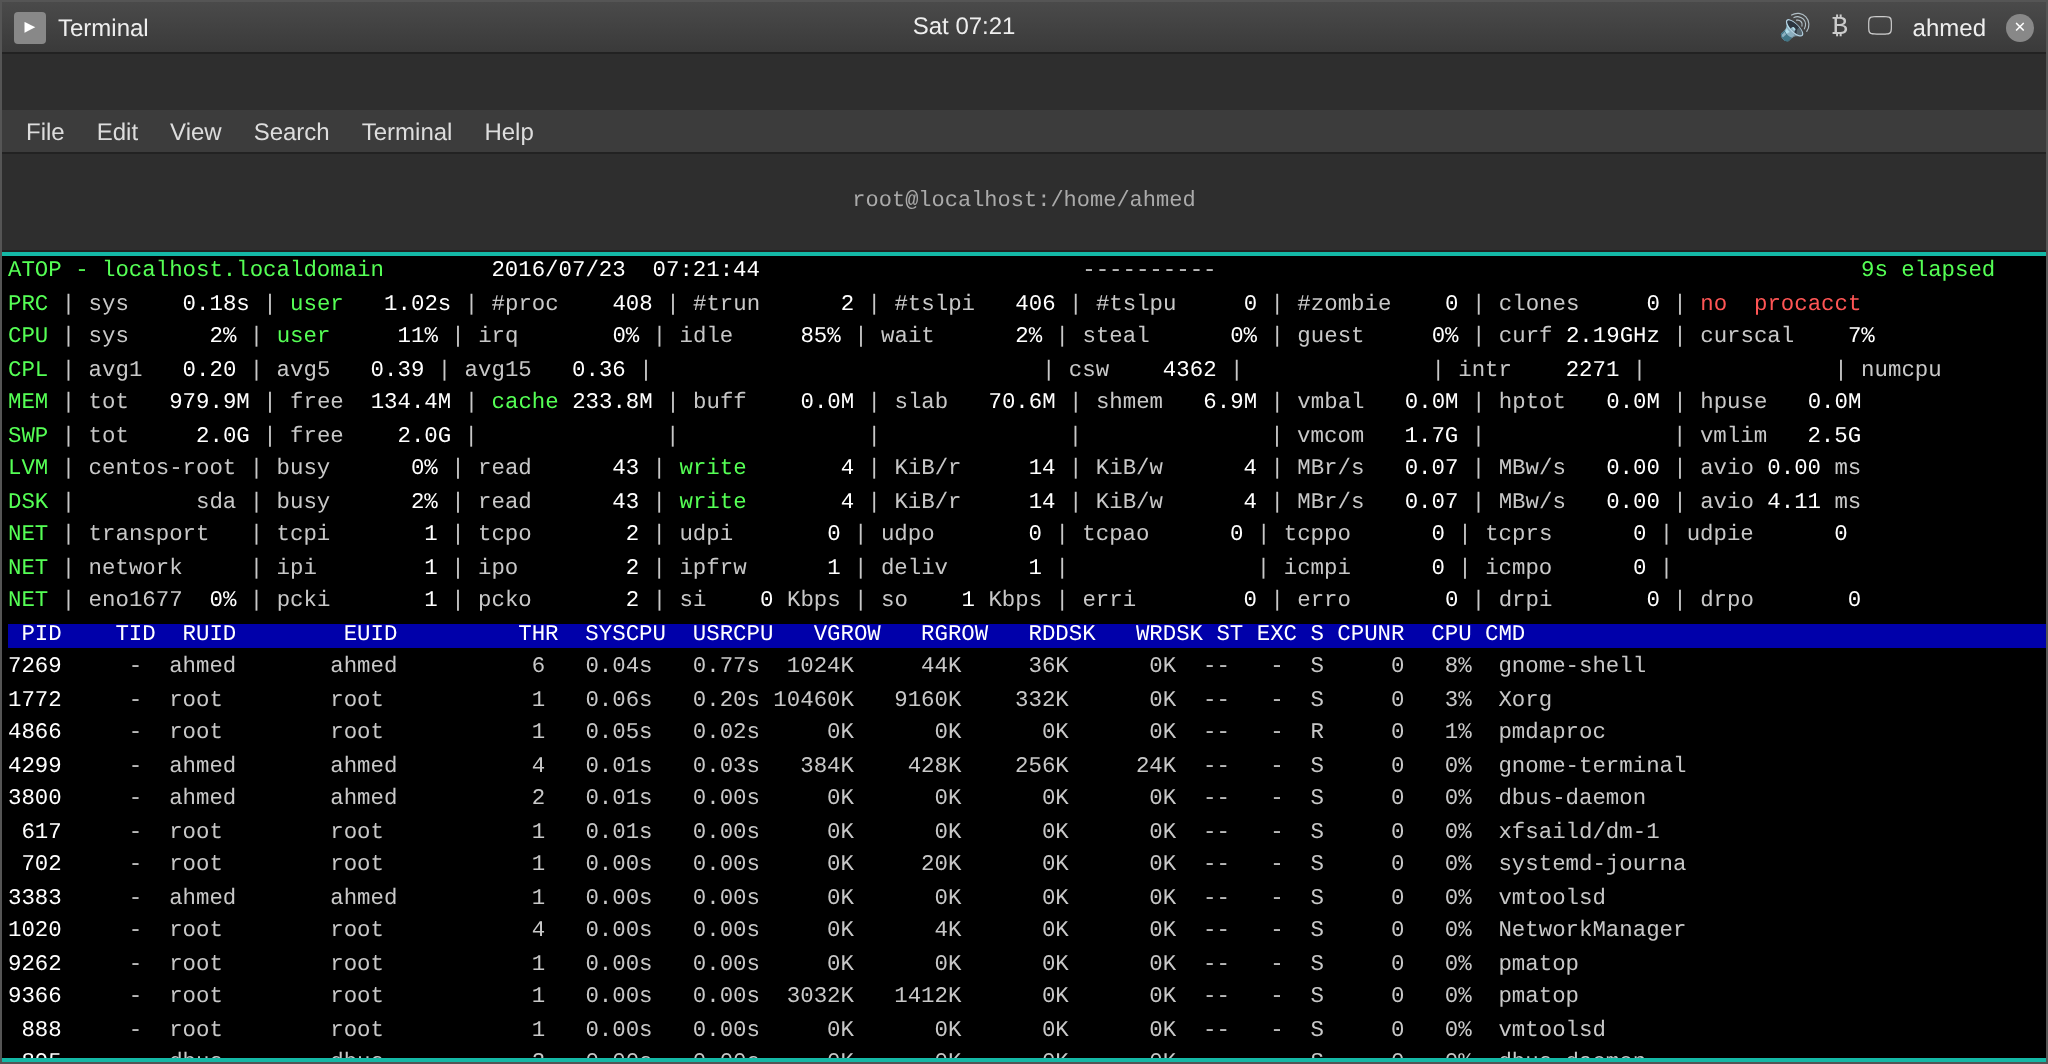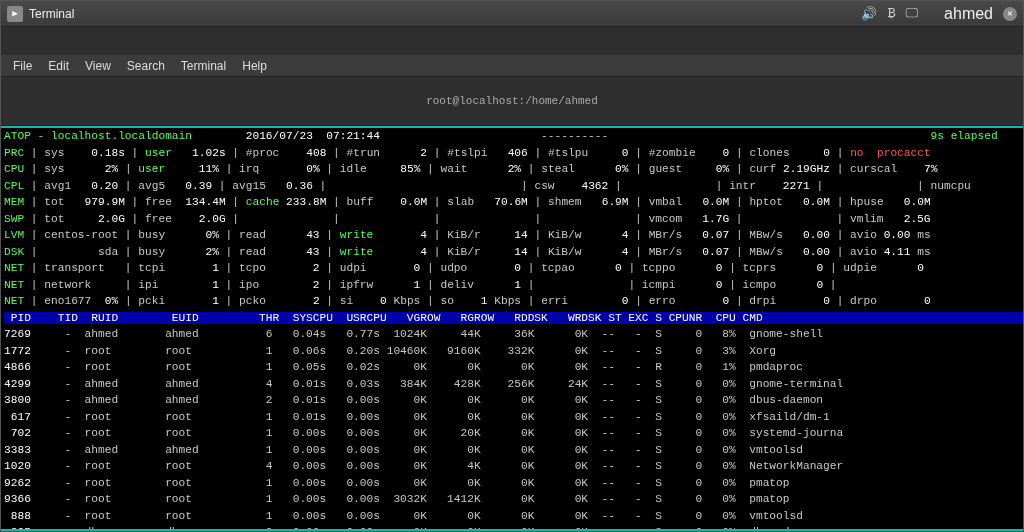--- a/index.html
+++ b/index.html
@@ -114,25 +114,28 @@
 </head>
 <body>
 
 <div class="window-frame">
 
   <div class="title-bar">
     <div class="title-bar-left">
       <div class="title-bar-icon">▶</div>
       <span class="title-bar-title">Terminal</span>
     </div>
+    <div style="flex:1; text-align:center;">
+      <span style="color:#eee; font-family:sans-serif; font-size:12px;">Sat 07:21</span>
+    </div>
     <div class="title-bar-right">
       <span class="taskbar-icon">🔊</span>
       <span class="taskbar-icon">₿</span>
       <span class="taskbar-icon">🖵</span>
-      <span class="taskbar-icon" style="font-family:sans-serif;font-size:16px;color:#eee;margin-left:16px;">ahmed</span>
+      <span class="taskbar-icon" style="font-family:sans-serif;font-size:12px;color:#eee;">ahmed</span>
       <div class="close-btn">✕</div>
     </div>
   </div>
 
   <div class="menubar">
     <span class="menubar-item">File</span>
     <span class="menubar-item">Edit</span>
     <span class="menubar-item">View</span>
     <span class="menubar-item">Search</span>
     <span class="menubar-item">Terminal</span>

